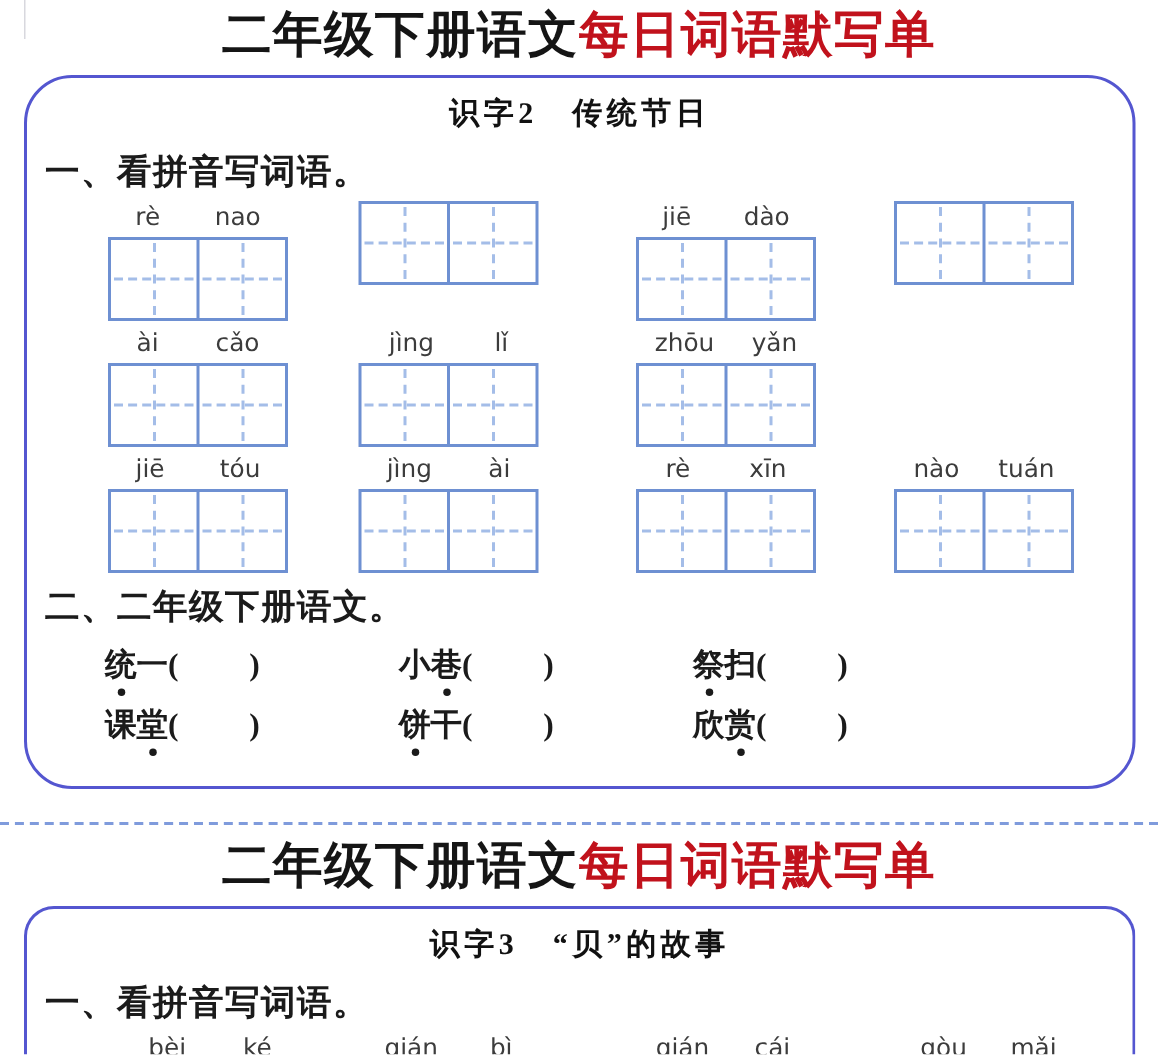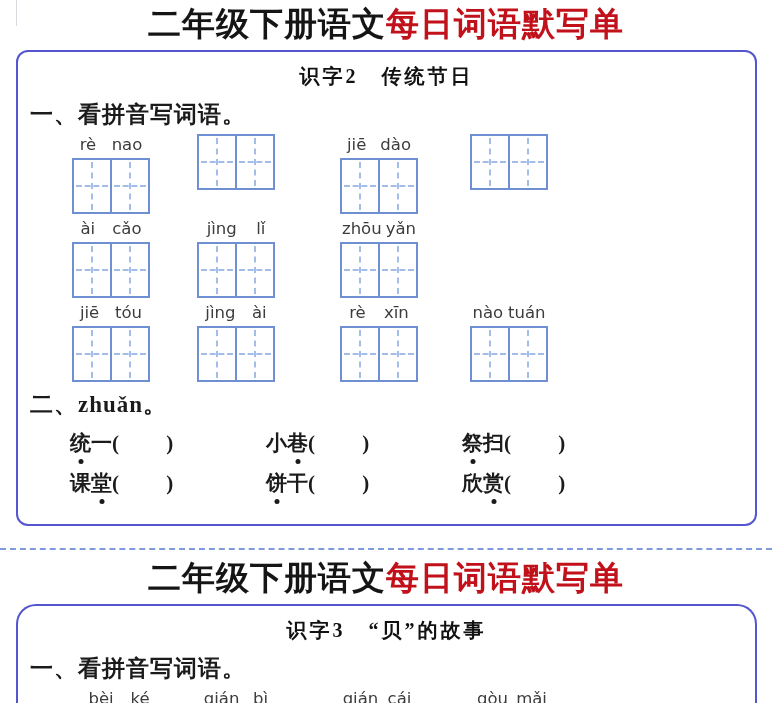--- a/index.html
+++ b/index.html
@@ -22,21 +22,21 @@
     font-weight:bold;
     font-size:33px;line-height:40px;
     letter-spacing:1px;
     white-space:nowrap;
   }
   .sheet-title .t-black{color:#151515;}
   .sheet-title .t-red{color:#c1121c;}
   .panel{
     margin:6px 15px 0 16px;
     border:2px solid #5456d0;
-    border-radius:12px;
+    border-radius:32px;
     padding:10px 0 26px 0;
     background:#ffffff;
   }
   .panel.cut{border-bottom:none;border-radius:20px 20px 0 0;height:140px;}
   .lesson-heading{
     text-align:center;
     font-family:"Liberation Serif","DejaVu Serif",serif;
     font-weight:bold;
     font-size:20px;line-height:28px;
     letter-spacing:3px;
@@ -45,21 +45,21 @@
   }
   .q-label{
     font-family:"Liberation Serif","DejaVu Serif",serif;
     font-weight:600;
     font-size:23px;line-height:26px;
     letter-spacing:1px;
     margin:0 0 6px 12px;
   }
   .grid-row{display:flex;padding-left:54px;margin-bottom:4px;}
   .grid-row.bottom{padding-left:62px;}
-  .word-block{width:78px;flex-shrink:0;}
+  .word-block{width:120px;flex-shrink:0;}
   .grid-row .word-block:nth-child(2){margin-left:47px;}
   .grid-row .word-block:nth-child(3){margin-left:65px;}
   .grid-row .word-block:nth-child(4){margin-left:52px;}
   .grid-row.bottom .word-block:nth-child(2){margin-left:39px;}
   .grid-row.bottom .word-block:nth-child(3){margin-left:63px;}
   .grid-row.bottom .word-block:nth-child(4){margin-left:57px;}
   .pinyin{
     display:flex;justify-content:space-around;
     white-space:nowrap;
     font-size:16.5px;line-height:22px;
@@ -222,21 +222,21 @@
               <span>nào</span>
               <span>tuán</span>
             </div>
           <div class="tian-grid">
               <div class="t-cell"></div>
               <div class="t-cell"></div>
             </div>
         </div>
       </div>
 
-      <div class="q-label" style="margin-top:10px;">二、zhuǎn。</div>
+      <div class="q-label" style="margin-top:10px;">二、二年级下册语文。</div>
 
       <div class="ann-row">
         <div class="ann-item"><span></span><span class="dot-char">统</span><span>一(　　 )</span></div>
         <div class="ann-item"><span>小</span><span class="dot-char">巷</span><span>(　　 )</span></div>
         <div class="ann-item"><span></span><span class="dot-char">祭</span><span>扫(　　 )</span></div>
       </div>
 
       <div class="ann-row">
         <div class="ann-item"><span>课</span><span class="dot-char">堂</span><span>(　　 )</span></div>
         <div class="ann-item"><span></span><span class="dot-char">饼</span><span>干(　　 )</span></div>

